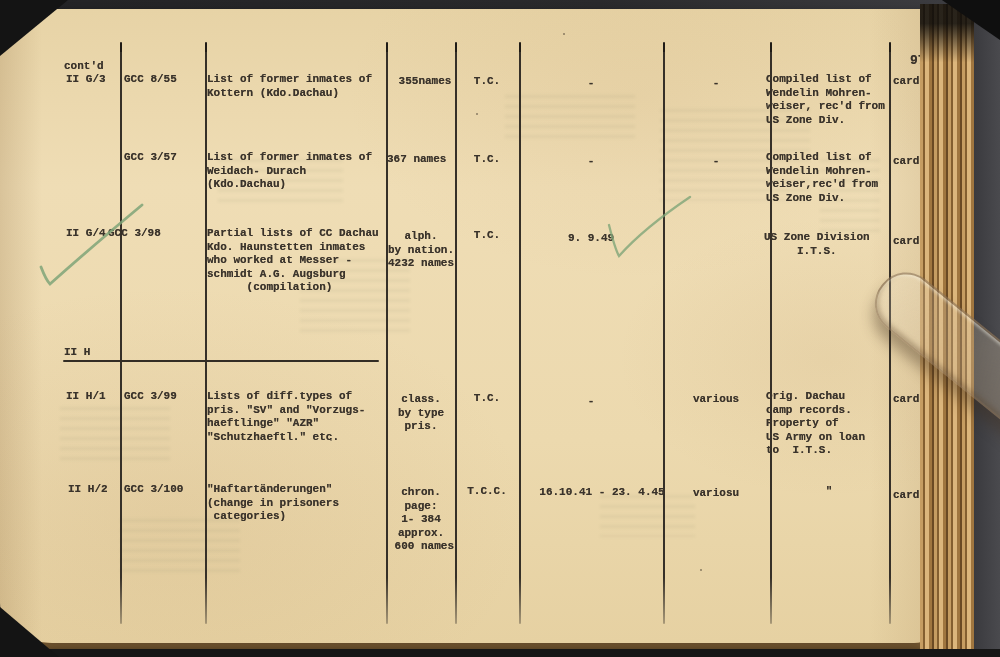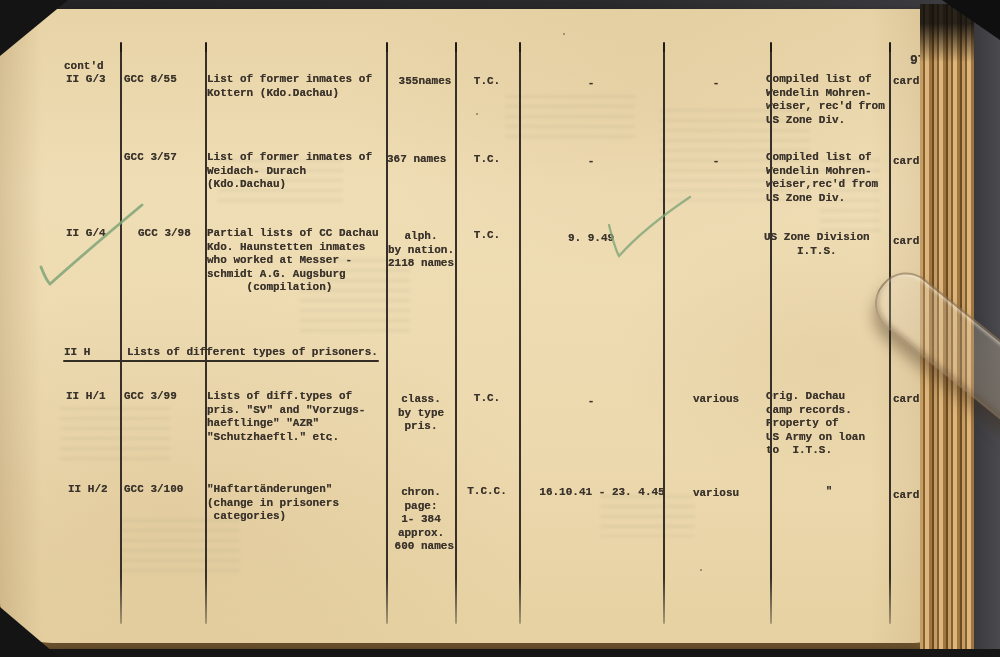--- a/index.html
+++ b/index.html
@@ -115,37 +115,36 @@
     <div class="t c" style="left:456px;top:144px;width:62px">T.C.</div>
     <div class="t c" style="left:520px;top:146px;width:142px">-</div>
     <div class="t c" style="left:664px;top:146px;width:104px">-</div>
     <div class="t" style="left:766px;top:142px">Compiled list of
 Wendelin Mohren-
 weiser,rec'd from
 US Zone Div.</div>
     <div class="t" style="left:893px;top:146px">carded</div>
 
     <div class="t" style="left:66px;top:218px">II G/4</div>
-    <div class="t" style="left:138px;top:218px">GCC 3/98</div>
+    <div class="t" style="left:108px;top:218px">GCC 3/98</div>
     <div class="t" style="left:207px;top:218px">Partial lists of CC Dachau
 Kdo. Haunstetten inmates
 who worked at Messer -
 schmidt A.G. Augsburg
       (compilation)</div>
     <div class="t c" style="left:387px;top:221px;width:68px">alph.
 by nation.
-2118 names</div>
+4232 names</div>
     <div class="t c" style="left:456px;top:220px;width:62px">T.C.</div>
     <div class="t c" style="left:520px;top:223px;width:142px">9. 9.49</div>
     <div class="t" style="left:764px;top:222px">US Zone Division
      I.T.S.</div>
     <div class="t" style="left:893px;top:226px">carded</div>
 
     <div class="t" style="left:64px;top:337px">II H</div>
-    <div class="t" style="left:127px;top:337px">Lists of different types of prisoners.</div>
     <div class="rule" style="left:63px;top:351px;width:316px"></div>
 
     <div class="t" style="left:66px;top:381px">II H/1</div>
     <div class="t" style="left:124px;top:381px">GCC 3/99</div>
     <div class="t" style="left:207px;top:381px">Lists of diff.types of
 pris. "SV" and "Vorzugs-
 haeftlinge" "AZR"
 "Schutzhaeftl." etc.</div>
     <div class="t c" style="left:387px;top:384px;width:68px">class.
 by type

